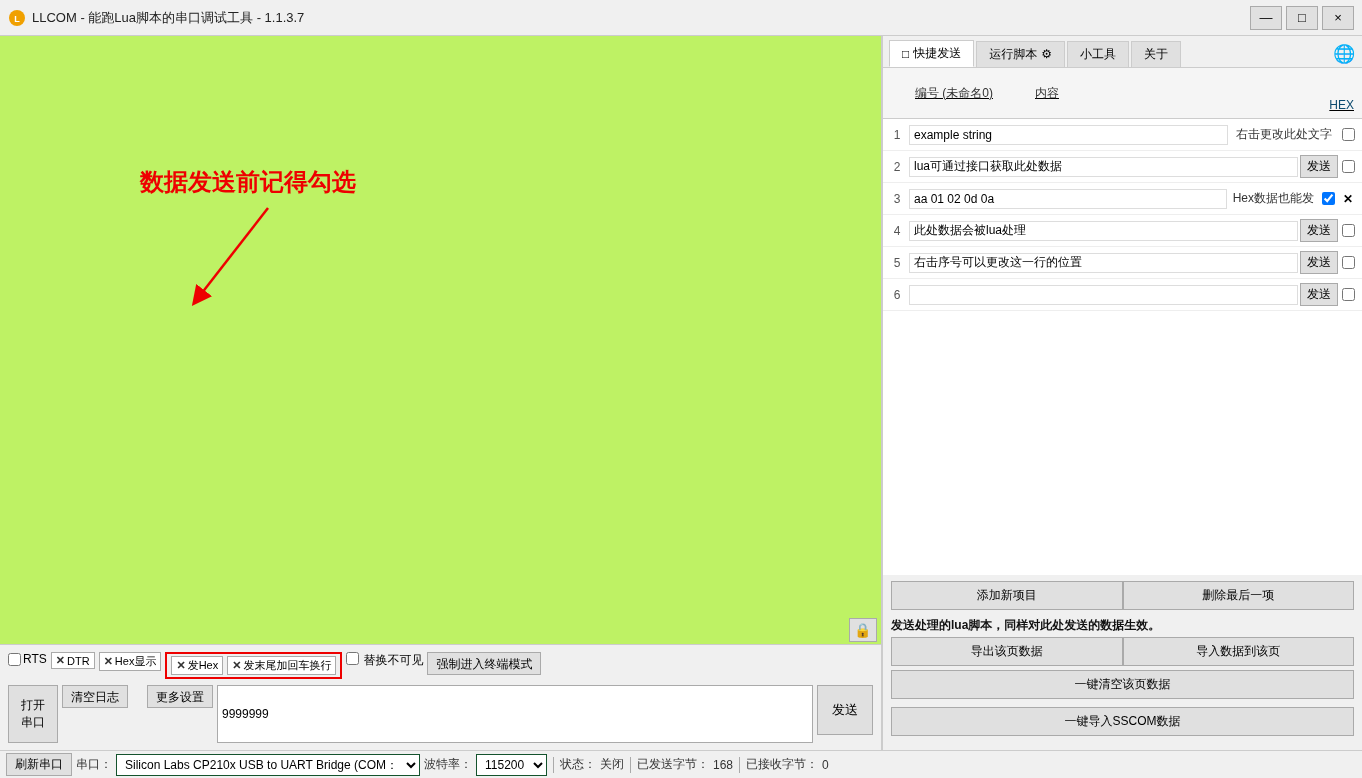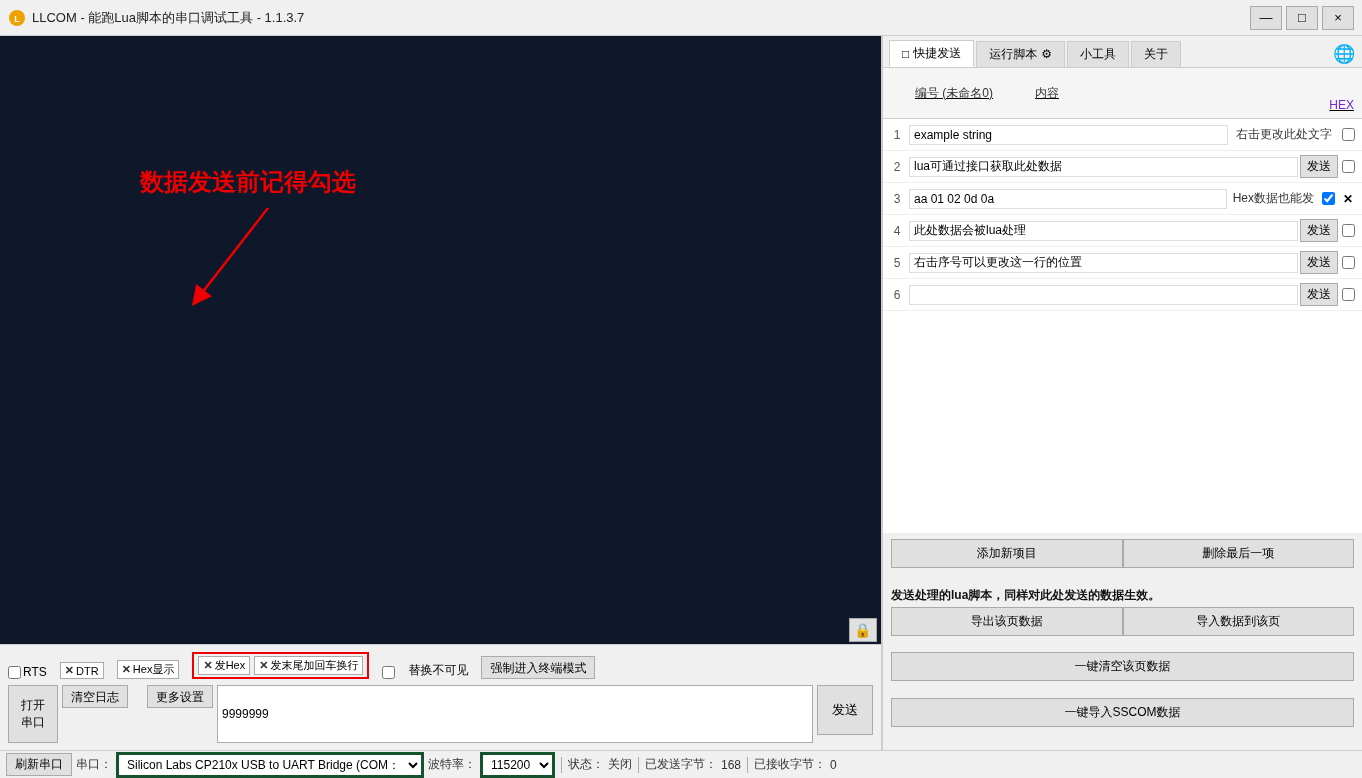--- a/index.html
+++ b/index.html
@@ -57,21 +57,21 @@
     
     .main-content {
       display: flex;
       flex: 1;
       overflow: hidden;
     }
 
     
     .left-panel {
       flex: 1;
-      background: #0f172a;
+      background: #bef264;
       border-right: 1px solid #ccc;
       position: relative;
       display: flex;
       flex-direction: column;
     }
 
     .annotation-area {
       flex: 1;
       position: relative;
       display: flex;
@@ -93,22 +93,22 @@
     
     .bottom-controls {
       background: #f0f0f0;
       border-top: 1px solid #ccc;
       padding: 4px;
       flex-shrink: 0;
     }
 
     .control-row1 {
       display: flex;
-      align-items: flex-end;
-      gap: 13px;
+      align-items: flex-start;
+      gap: 4px;
       padding: 3px 4px;
       flex-wrap: wrap;
     }
 
     .checkbox-item {
       display: flex;
       align-items: center;
       gap: 2px;
     }
     .checkbox-item input[type="checkbox"] {
@@ -224,21 +224,21 @@
 
     .status-btn {
       background: #e0e0e0;
       border: 1px solid #aaa;
       padding: 2px 8px;
       cursor: pointer;
       font-size: 12px;
     }
 
     .status-select {
-      border: 3px solid #14532d;
+      border: 1px solid #14532d;
       padding: 2px 4px;
       font-size: 12px;
       background: white;
       cursor: pointer;
     }
 
     .status-label {
       font-size: 12px;
       color: #333;
     }
@@ -336,21 +336,21 @@
       color: #333;
     }
     .qs-col-content {
       flex: 1;
       font-size: 12px;
       color: #333;
     }
     .qs-col-hex {
       width: 32px;
       font-size: 12px;
-      color: #6d28d9;
+      color: #0c4a6e;
       text-align: right;
       margin-top: 24px;
     }
 
     
     .qs-rows {
       flex: 1;
       overflow-y: auto;
     }
 
@@ -413,42 +413,42 @@
     
     .qs-actions {
       padding: 6px 8px;
       background: #f0f0f0;
       flex-shrink: 0;
     }
 
     .action-row {
       display: flex;
       gap: 0;
-      margin-bottom: 16px;
+      margin-bottom: 4px;
     }
 
     .action-btn {
       flex: 1;
       background: #e0e0e0;
       border: 1px solid #aaa;
       padding: 5px 8px;
       cursor: pointer;
       font-size: 12px;
       text-align: center;
     }
 
     .action-btn-full {
       width: 100%;
       background: #e0e0e0;
       border: 1px solid #aaa;
       padding: 5px 4px;
       cursor: pointer;
       font-size: 12px;
       text-align: center;
-      margin-bottom: 17px;
+      margin-bottom: 8px;
     }
 
     .lua-note {
       font-size: 12px;
       font-weight: bold;
       color: #111;
       padding: 3px 0;
     }
   </style>
 </head>

